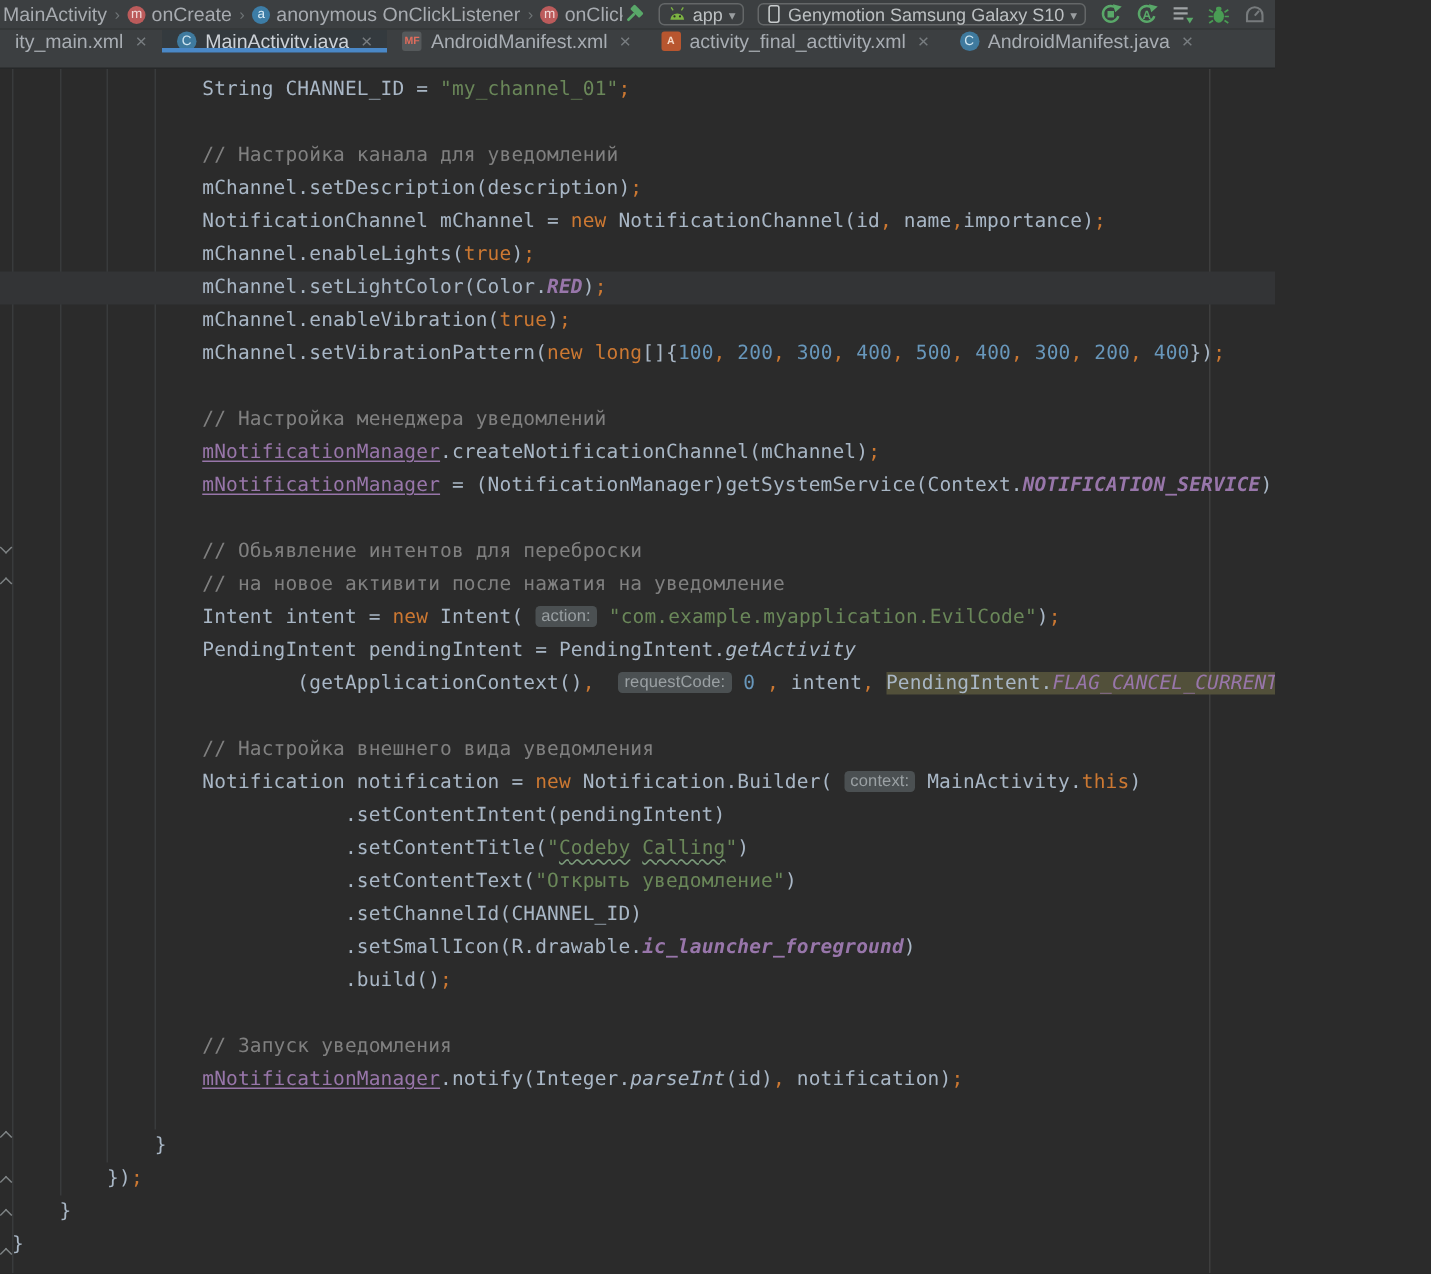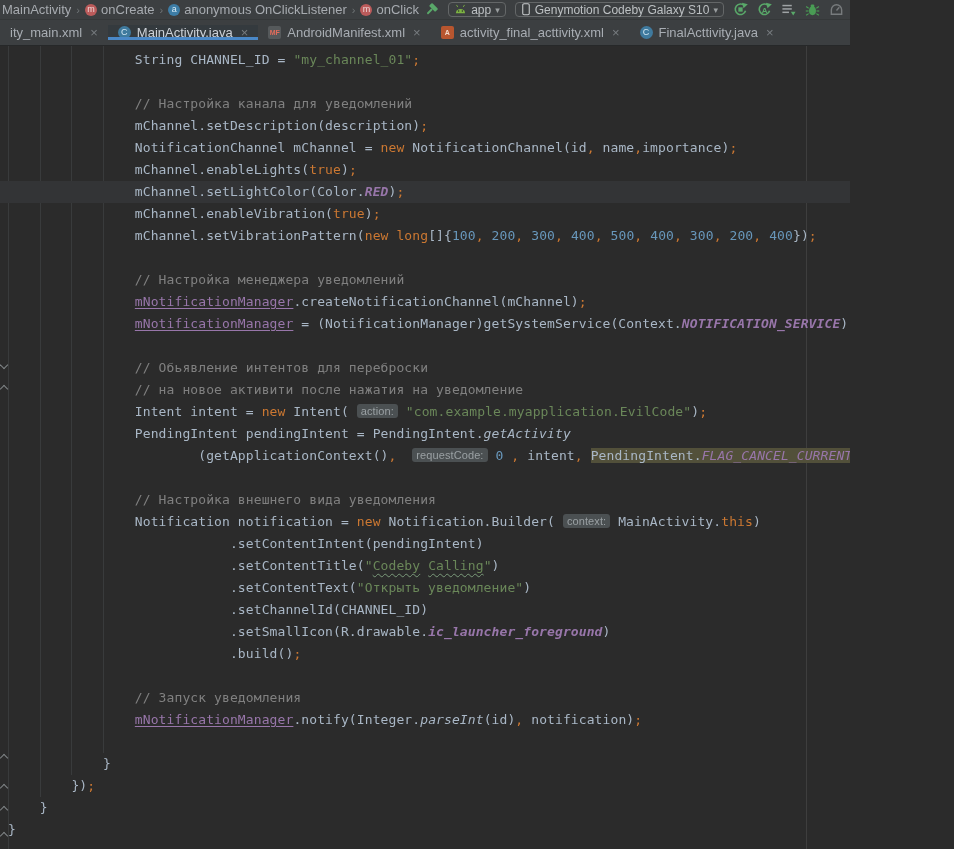--- a/index.html
+++ b/index.html
@@ -28,21 +28,21 @@
   .bc-icon.method{background:#bb5b5b;}
   .bc-icon.anonymous-class{background:#3d7da6;color:#d9ecf7;}
   .toolbar-right{display:flex;align-items:center;gap:9px;flex:0 0 auto;}
   .tool-btn{display:inline-flex;align-items:center;justify-content:center;cursor:pointer;}
   .combo{display:inline-flex;align-items:center;gap:4px;border:1px solid #646768;
     border-radius:4px;height:15px;padding:0 5px;color:#bdc1c3;font-size:12px;cursor:pointer;
     background:transparent;white-space:nowrap;}
   .caret{font-size:9px;color:#9a9ea0;}
 
   
-  .tabbar{height:27px;background:var(--bg_toolbar);display:flex;align-items:center;
+  .tabbar{height:27px;background:var(--bg_toolbar);display:flex;align-items:flex-start;
     border-top:1px solid #353839;border-bottom:1px solid #262829;flex:0 0 auto;}
   .tab{display:flex;align-items:center;gap:6px;padding:0 10px;font-size:13px;
     color:var(--tab_text);cursor:pointer;position:relative;white-space:nowrap;}
   .tab.selected{background:var(--tab_sel_bg);color:var(--tab_text_sel);}
   .tab.selected::after{content:"";position:absolute;left:0;right:0;bottom:0;height:3px;
     background:var(--tab_underline);}
   .tab .close{color:#787d80;font-size:13px;margin-left:2px;cursor:pointer;}
   .ticon{width:13px;height:13px;flex:0 0 auto;display:inline-flex;align-items:center;
     justify-content:center;font-size:9px;line-height:1;}
   .ticon.class{border-radius:50%;background:#3f7a9e;color:#cfe6f2;}
@@ -126,21 +126,21 @@
           <circle cx="9" cy="7.6" r=".8" fill="#2b2b2b"></circle>
         </svg>
         <span>app</span>
         <span class="caret">▾</span>
       </span>
 
       <span class="combo">
         <svg width="10" height="13" viewBox="0 0 12 16">
           <rect x="2" y="1" width="8" height="13.5" rx="1.6" fill="none" stroke="#c8cccd" stroke-width="1.3"></rect>
         </svg>
-        <span>Genymotion Codeby Galaxy S10</span>
+        <span>Genymotion Samsung Galaxy S10</span>
         <span class="caret">▾</span>
       </span>
 
       <span class="tool-btn">
         <svg width="15" height="15" viewBox="0 0 16 16">
           <path d="M13.4 9.4 A5.6 5.6 0 1 1 12.2 4" fill="none" stroke="#59a869" stroke-width="1.7"></path>
           <polygon points="9.6,0.8 15.8,2.4 11.2,6.6" fill="#59a869"></polygon>
           <rect x="5.7" y="5.7" width="4.6" height="4.6" fill="#59a869"></rect>
         </svg>
       </span>
@@ -195,21 +195,21 @@
         <span class="tlabel">AndroidManifest.xml</span>
         <span class="close">×</span>
       </div>
       <div class="tab">
         <span class="ticon layout">A</span>
         <span class="tlabel">activity_final_acttivity.xml</span>
         <span class="close">×</span>
       </div>
       <div class="tab">
         <span class="ticon class">C</span>
-        <span class="tlabel">FinalActtivity.java</span>
+        <span class="tlabel">AndroidManifest.java</span>
         <span class="close">×</span>
       </div>
     </div>
 
   <div class="editor">
     <div id="overlays" class="overlay" style="inset:0">
         <div class="guide" style="left: 7.5px; top: 0px; height: 803px;"></div>
         <div class="guide" style="left: 39.5px; top: 0px; height: 751px;"></div>
         <div class="guide" style="left: 71px; top: 0px; height: 729px;"></div>
         <div class="guide" style="left: 102.5px; top: 0px; height: 707px;"></div>

